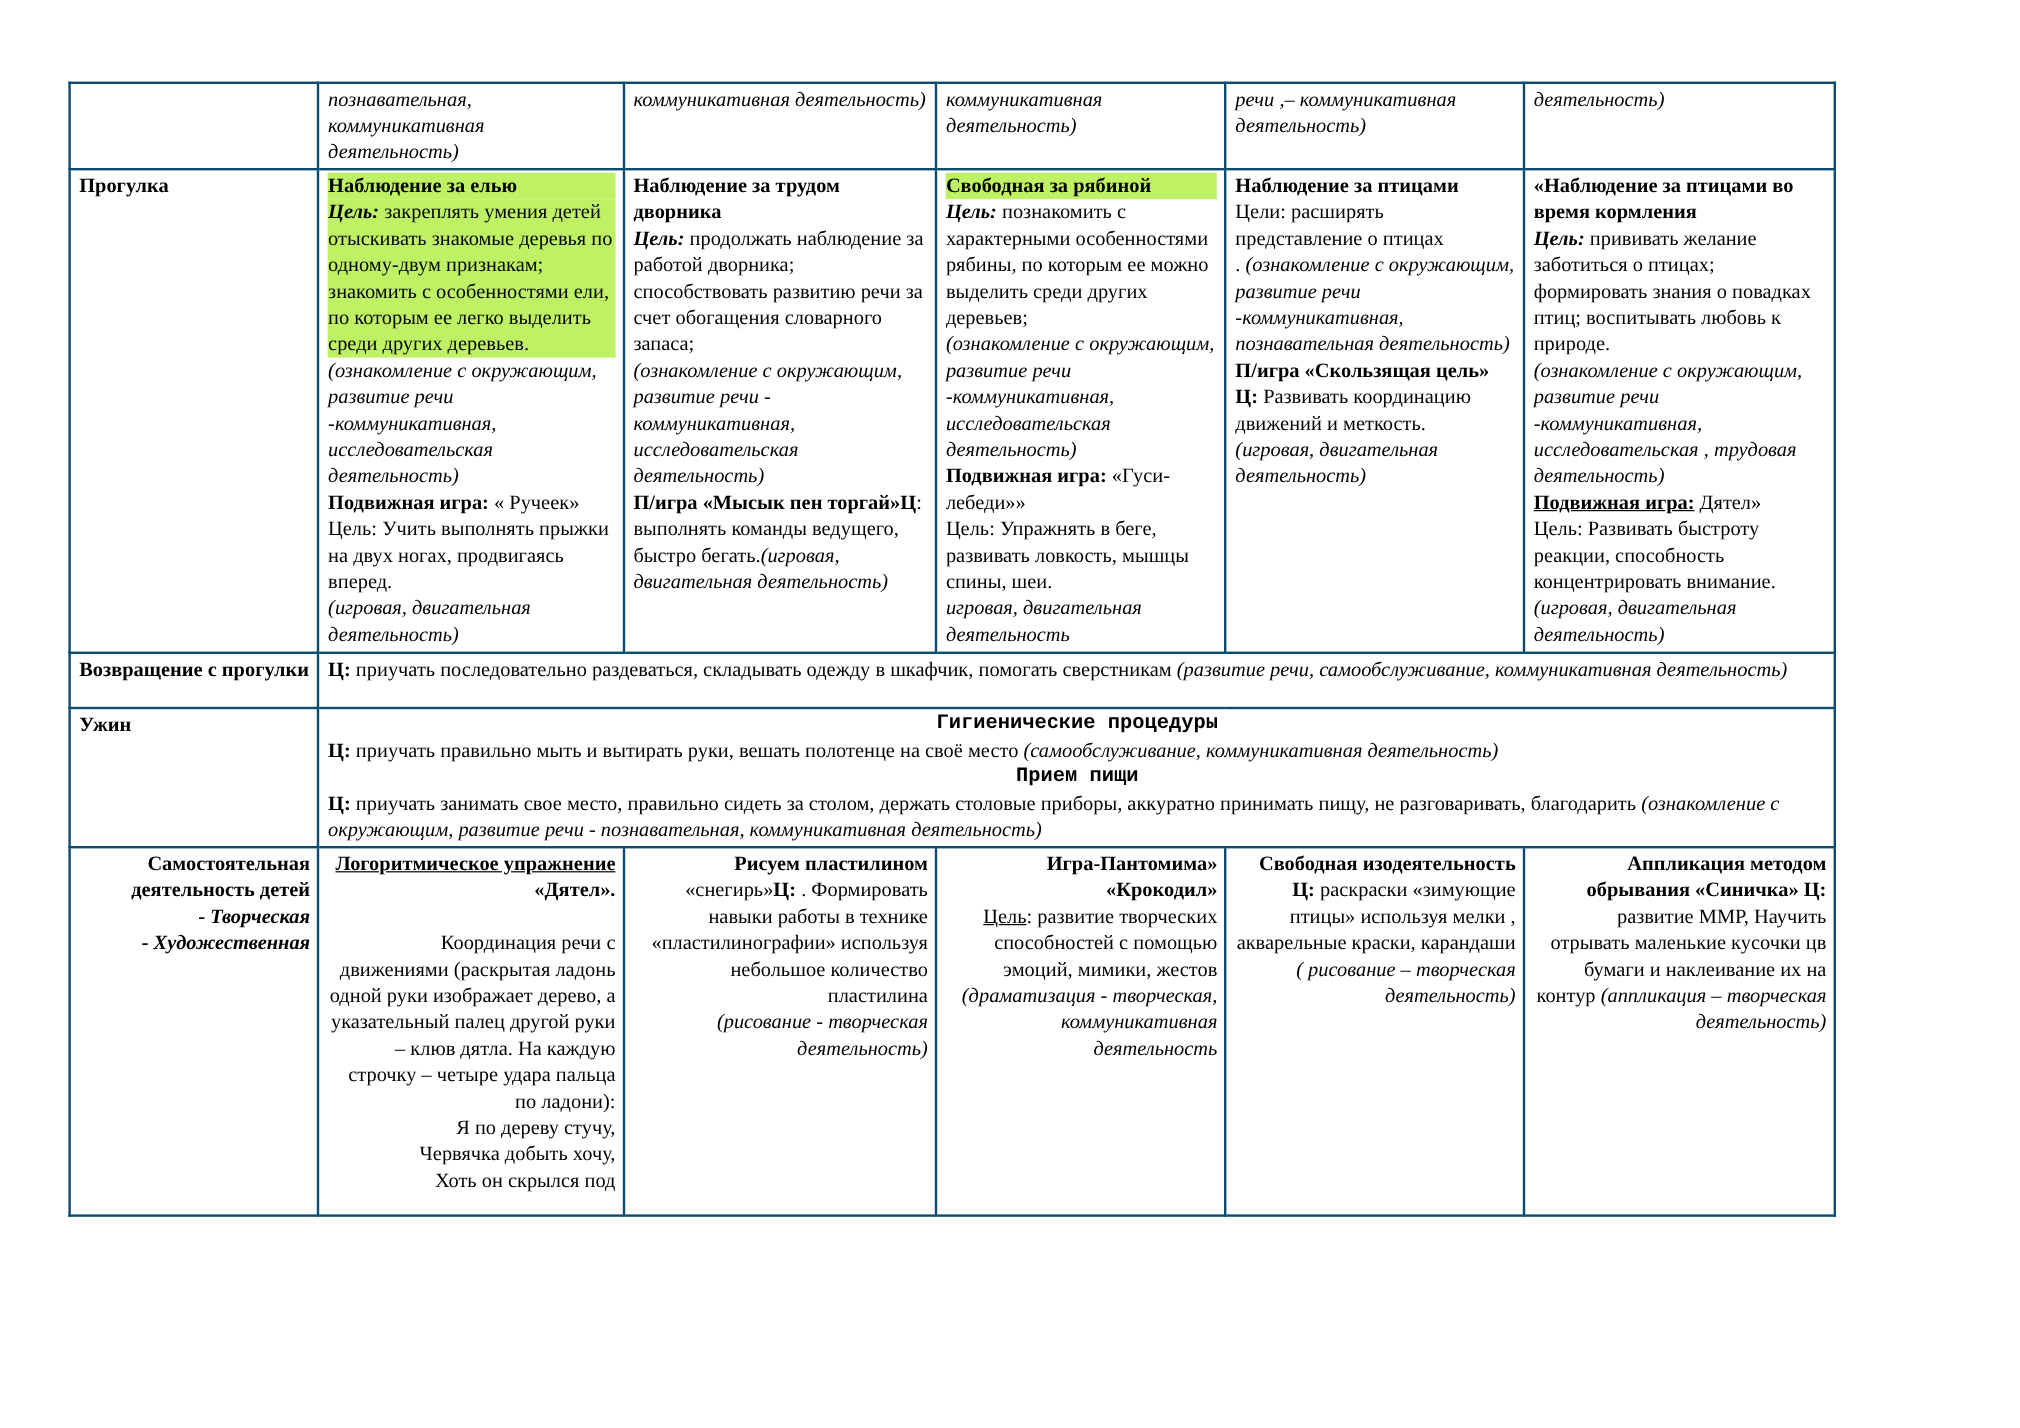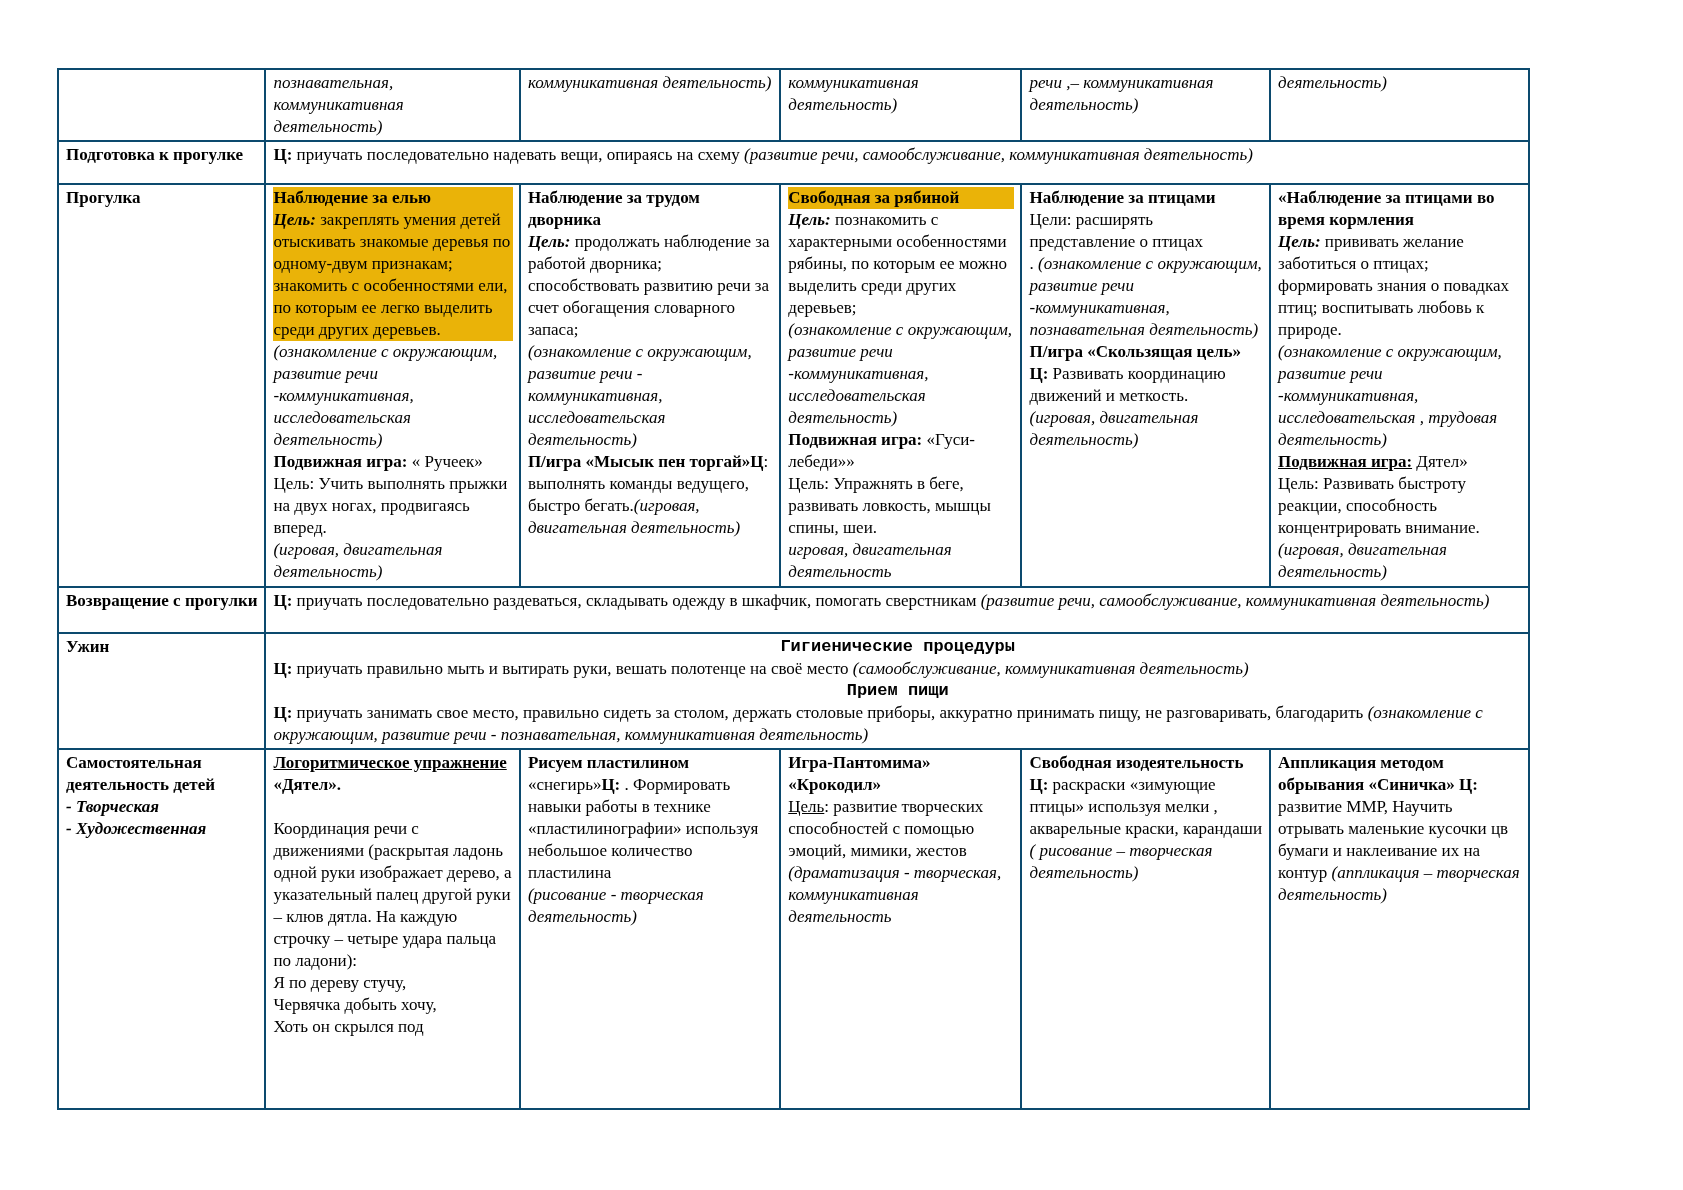--- a/index.html
+++ b/index.html
@@ -27,21 +27,21 @@
   table.plan td {
     border: 2px solid #0c4a6e;
     vertical-align: top;
     padding: 2px 6px 2px 7px;
     overflow: hidden;
   }
   td.label-cell { font-weight: bold; }
   td.va-middle  { vertical-align: middle; }
   .para { margin: 0; }
   .para.center { text-align: center; font-family: Liberation Mono, monospace; }
-  .para.hl { background: #eab308; }
+  .para.hl { background: #bef264; }
   .run-b  { font-weight: bold; }
   .run-i  { font-style: italic; }
   .run-bi { font-weight: bold; font-style: italic; text-align: center; }
   .run-bu { font-weight: bold; text-decoration: underline; }
   .run-u  { text-decoration: underline; }
 </style>
 </head>
 <body>
 
 <div class="page">
@@ -64,28 +64,20 @@
             <div class="para"><span class="run-i">коммуникативная деятельность)</span></div>
           </td>
           <td class="cell content-cell">
             <div class="para"><span class="run-i">коммуникативная деятельность)</span></div>
           </td>
           <td class="cell content-cell">
             <div class="para"><span class="run-i">речи ,– коммуникативная деятельность)</span></div>
           </td>
           <td class="cell content-cell">
             <div class="para"><span class="run-i">деятельность)</span></div>
-          </td>
-        </tr>
-        <tr style="height: 43px;">
-          <td class="cell label-cell">
-            <div class="para"><span class="run-b">Подготовка к прогулке</span></div>
-          </td>
-          <td colspan="5" class="cell merged-cell va-middle">
-            <div class="para"><span class="run-b">Ц:</span><span> приучать  последовательно надевать вещи, опираясь на схему </span><span class="run-i">(развитие речи, самообслуживание, коммуникативная деятельность)</span></div>
           </td>
         </tr>
         <tr style="height: 403px;">
           <td class="cell label-cell">
             <div class="para"><span class="run-b">Прогулка</span></div>
           </td>
           <td class="cell content-cell">
             <div class="para hl"><span class="run-b">Наблюдение за елью</span></div>
             <div class="para hl"><span class="run-bi">Цель:</span><span> закреплять умения детей отыскивать знакомые деревья по одному-двум признакам; знакомить с особенностями ели, по которым ее легко выделить среди других деревьев.</span></div>
             <div class="para"><span class="run-i"> (ознакомление с окружающим, развитие речи -коммуникативная, исследовательская деятельность)</span></div>
@@ -136,21 +128,21 @@
           <td class="cell label-cell va-middle">
             <div class="para"><span class="run-b">Ужин</span></div>
           </td>
           <td colspan="5" class="cell merged-cell">
             <div class="para center"><span class="run-b">Гигиенические процедуры</span></div>
             <div class="para"><span class="run-b">Ц:</span><span> приучать правильно мыть и вытирать руки, вешать полотенце на своё место </span><span class="run-i">(самообслуживание, коммуникативная деятельность)</span></div>
             <div class="para center"><span class="run-b">Прием пищи</span></div>
             <div class="para"><span class="run-b">Ц:</span><span> приучать занимать свое место, правильно сидеть за столом, держать столовые приборы, аккуратно принимать пищу, не разговаривать, благодарить </span><span class="run-i">(ознакомление с окружающим, развитие речи - познавательная, коммуникативная деятельность)</span></div>
           </td>
         </tr>
-        <tr style="height: 360px;">
+        <tr style="height: 307px; text-align: right;">
           <td class="cell label-cell">
             <div class="para"><span class="run-b">Самостоятельная деятельность детей</span></div>
             <div class="para"><span class="run-i">- Творческая</span></div>
             <div class="para"><span class="run-i">- Художественная</span></div>
           </td>
           <td class="cell content-cell">
             <div class="para"><span class="run-bu">Логоритмическое упражнение</span><span class="run-b">  «Дятел».</span></div>
             <div class="para">&nbsp;</div>
             <div class="para"><span>Координация речи с движениями (раскрытая ладонь одной руки изображает дерево, а указательный палец другой руки – клюв дятла. На каждую строчку – четыре удара пальца по ладони):</span></div>
             <div class="para"><span>Я по дереву стучу,</span></div>

